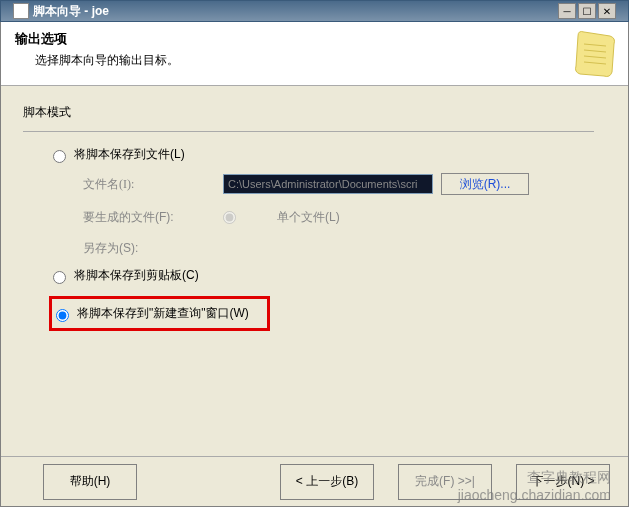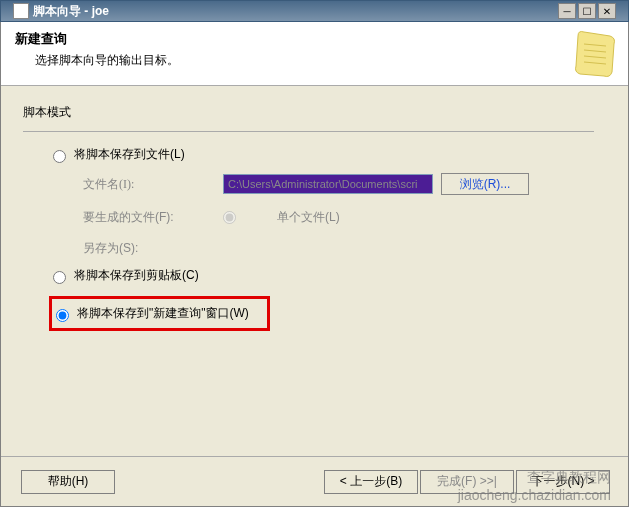--- a/index.html
+++ b/index.html
@@ -16,51 +16,51 @@
 .scroll-ico { position: absolute; right: 12px; top: 8px; width: 44px; height: 48px; }
 .scroll-ico svg { width: 100%; height: 100%; }
 .body { flex: 1; padding: 18px 34px 10px 22px; position: relative; }
 .fieldset-label { font-size: 12px; margin-bottom: 10px; }
 .hr { border-top: 1px solid #aaa; margin: 2px 0 14px 0; }
 .radio-row { display: flex; align-items: flex-end; margin: 6px 0 6px 30px; }
 .radio-row input[type=radio] { margin-right: 8px; }
 .sub { margin-left: 60px; margin-top: 8px; }
 .form-row { display: flex; align-items: center; margin: 10px 0; }
 .form-label { width: 140px; color: #000; }
-.form-input { width: 210px; height: 20px; border: 1px solid #7f9db9; background: #4c1d95; color: #888; padding: 0 4px; font-size: 11px; }
+.form-input { width: 210px; height: 20px; border: 1px solid #7f9db9; background: #0f172a; color: #888; padding: 0 4px; font-size: 11px; }
 .browse-btn { width: 88px; height: 22px; margin-left: 8px; background: #ece9d8; border: 1px solid #888; color: #1d4ed8; font-size: 12px; cursor: pointer; }
 .opt-row { display: flex; align-items: center; margin: 4px 0 4px 0; }
 .opt-row input[type=radio] { margin-right: 6px; }
 .opt-label { color: #888; margin-left: 35px; }
 .redbox { border: 3px solid #e00000; padding: 4px 18px 4px 4px; display: inline-block; margin-left: 26px; margin-top: 6px; }
 .redbox .radio-row { margin: 2px 0; }
 .footer { height: 50px; border-top: 1px solid #aaa; display: flex; align-items: center; padding: 0 18px; }
 .footer .spacer { flex: 1; }
-.btn { min-width: 94px; height: 24px; background: #ece9d8; border: 1px solid #808080; font-size: 12px; cursor: pointer; margin-left: 2px; padding: 0 8px; }
+.btn { min-width: 94px; height: 36px; background: #ece9d8; border: 1px solid #808080; font-size: 12px; cursor: pointer; margin-left: 24px; padding: 0 8px; }
 .btn.disabled { color: #888; }
 .watermark { position: absolute; right: 18px; bottom: 4px; font-size: 14px; color: rgba(120,120,120,0.72); font-family: Arial, sans-serif; pointer-events: none; }
 .sub .form-row .form-label, .sub .opt-row .opt-label { color: #888; }
 .sub .form-row:first-child .form-label { color: #888; font-family: Liberation Serif, serif; }
 </style>
 </head>
 <body>
 
 <div class="titlebar">
   <span class="icon"></span>
   <span class="title">脚本向导 - joe</span>
   <div class="winbtns">
     <div class="winbtn">─</div>
     <div class="winbtn">☐</div>
     <div class="winbtn">✕</div>
   </div>
 </div>
 
 <div class="client">
   <div class="header">
-    <h1>新建查询</h1>
+    <h1>输出选项</h1>
     <p>选择脚本向导的输出目标。</p>
     <div class="scroll-ico">
       <svg viewBox="0 0 44 48">
           <path d="M6 6 Q6 0 12 2 L38 6 Q44 8 42 14 L40 42 Q38 48 32 46 L8 44 Q2 42 4 36 Z" fill="#f4e58a" stroke="#d4c050" stroke-width="1"></path>
           <path d="M12 14 L34 16 M12 20 L34 22 M12 26 L34 28 M12 32 L34 34" stroke="#d4c050" stroke-width="1"></path>
         </svg>
     </div>
   </div>
 
   <div class="body">

